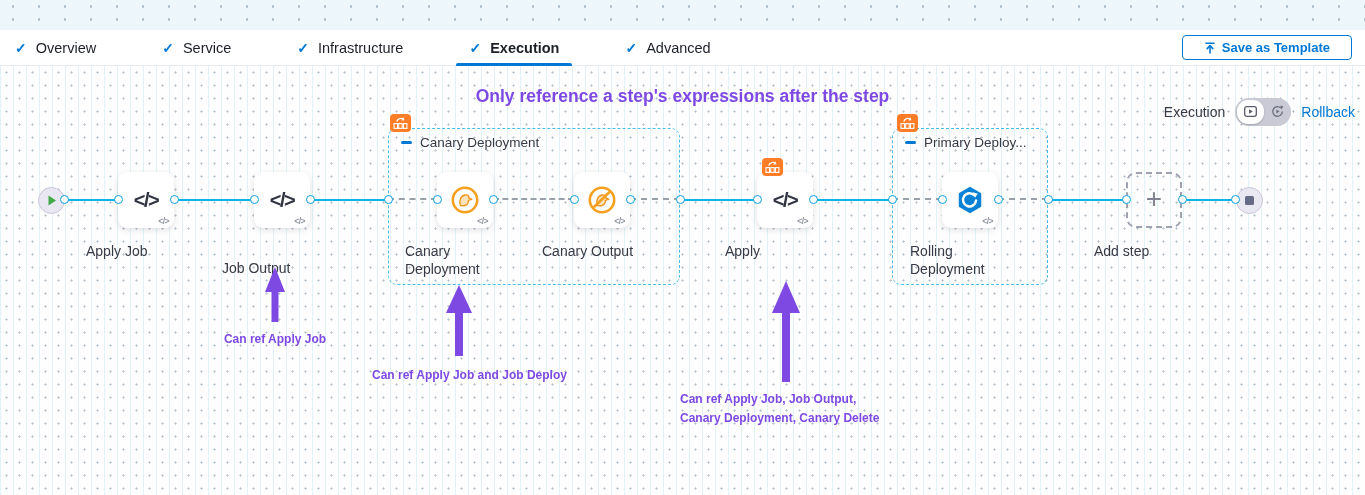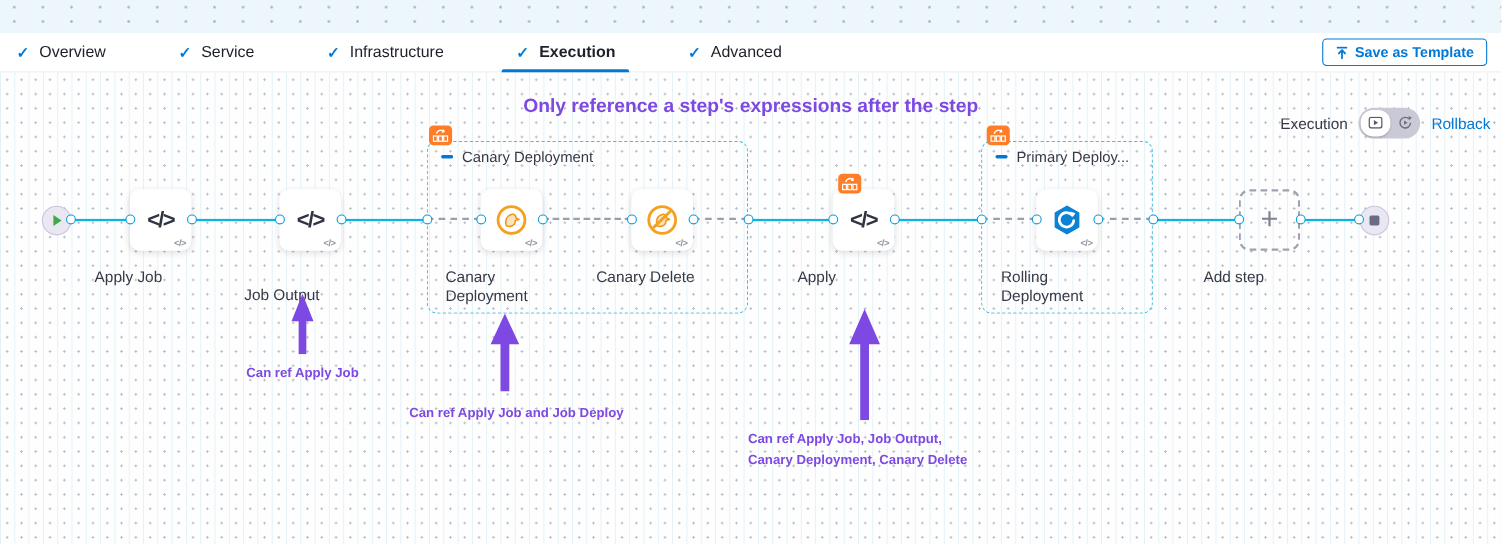--- a/index.html
+++ b/index.html
@@ -18,21 +18,21 @@
     padding-left:2px; }
   .tab { position:relative; display:flex; align-items:center; gap:9px;
     padding:0 13px; margin-right:40px; font-size:14.5px; color:#1d2029;
     cursor:pointer; }
   .tab .check { color:#0278d5; font-weight:900; font-size:14px; }
   .tab.active { font-weight:700; }
   .tab.active::after { content:""; position:absolute; left:0; right:0;
     bottom:-1px; height:3px; background:#0278d5; border-radius:2px 2px 0 0; }
 
   .save-btn { position:absolute; right:13px; top:5px; height:25px;
-    display:flex; align-items:center; gap:6px; padding:0 11px;
+    display:flex; align-items:center; gap:6px; padding:0 21px;
     border:1px solid #0278d5; border-radius:4px; background:#fff;
     color:#0278d5; font-size:13px; font-weight:700; cursor:pointer; }
 
   
   .canvas { position:relative; width:1365px; height:429px;
     background-color:#fefefe;
     background-image:
       linear-gradient(to right, rgba(160,215,235,.30) 1px, transparent 1px),
       radial-gradient(circle, #b3bfcb 0.9px, transparent 1.2px);
     background-size: 13px 13px, 13px 13px; }
@@ -277,21 +277,21 @@
     <span class="mini-code">&lt;/&gt;</span>
   </div>
 
   <div class="add-step" style="left:1126px;">
     <span class="plus-glyph">+</span>
   </div>
 
   <div class="step-label" style="left:86px;">Apply Job</div>
   <div class="step-label" style="left:222px;margin-top:17px;">Job Output</div>
   <div class="step-label" style="left:405px;">Canary Deployment</div>
-  <div class="step-label" style="left:542px;">Canary Delete</div>
+  <div class="step-label" style="left:542px;">Canary Output</div>
   <div class="step-label" style="left:725px;">Apply</div>
   <div class="step-label" style="left:910px;">Rolling Deployment</div>
   <div class="step-label" style="left:1094px;">Add step</div>
 
   <svg class="arrow" style="left:263px; top:201px;" width="24" height="55" viewBox="0 0 24 55">
     <polygon points="12,0 22,25 15.5,25 15.5,55 8.5,55 8.5,25 2,25" fill="#7d49e2"></polygon>
   </svg>
   <svg class="arrow" style="left:445px; top:219px;" width="28" height="71" viewBox="0 0 28 71">
     <polygon points="14,0 27,28 18,28 18,71 10,71 10,28 1,28" fill="#7d49e2"></polygon>
   </svg>

